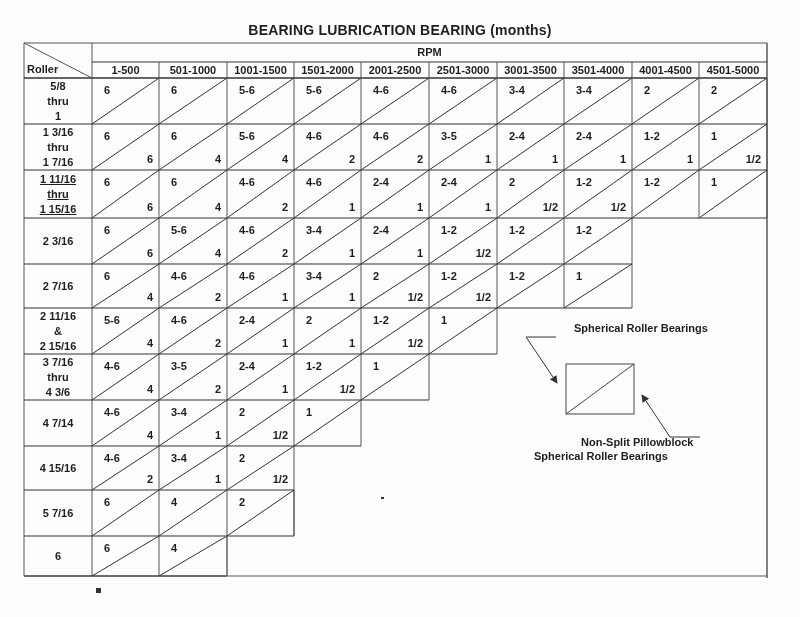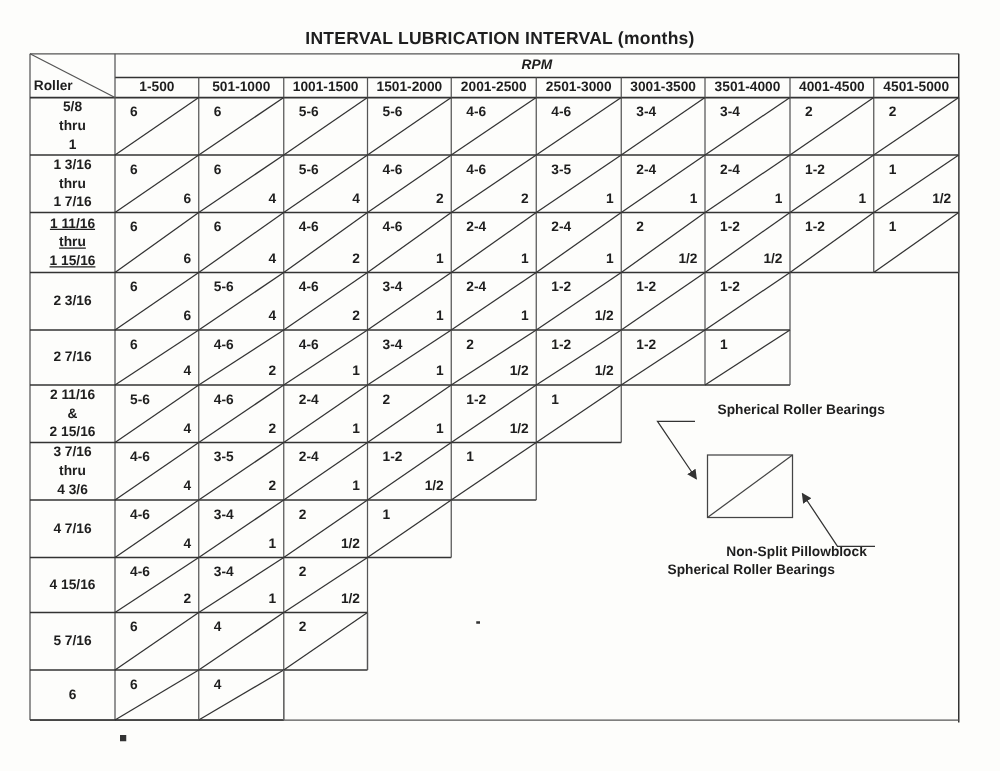--- a/index.html
+++ b/index.html
@@ -9,25 +9,25 @@
   .txt{position:absolute;font-weight:bold;font-size:11px;white-space:nowrap;}
   .hdr{position:absolute;font-weight:bold;font-size:11px;text-align:center;}
   .shaft{position:absolute;font-weight:bold;font-size:11px;text-align:center;line-height:15px;display:flex;flex-direction:column;justify-content:center;}
   svg.diag{position:absolute;left:0;top:0;pointer-events:none;}
   .legend-text{position:absolute;font-weight:bold;font-size:11px;line-height:15px;}
   .dot{position:absolute;background:#333;}
 </style>
 </head>
 <body>
 
-<div class="title">INTERVAL LUBRICATION INTERVAL (months)</div>
+<div class="title">BEARING LUBRICATION BEARING (months)</div>
 
 <div id="table">
     <div class="txt" style="left: 27px; top: 63px; font-size: 11px;">Roller</div>
-    <div class="hdr" style="left: 92px; width: 675px; top: 46px; font-style: italic;">RPM</div>
+    <div class="hdr" style="left: 92px; width: 675px; top: 46px;">RPM</div>
     <div class="hdr" style="left: 92px; width: 67px; top: 64px;">1-500</div>
     <div class="hdr" style="left: 159px; width: 68px; top: 64px;">501-1000</div>
     <div class="hdr" style="left: 227px; width: 67px; top: 64px;">1001-1500</div>
     <div class="hdr" style="left: 294px; width: 67px; top: 64px; text-align: center;">1501-2000</div>
     <div class="hdr" style="left: 361px; width: 68px; top: 64px;">2001-2500</div>
     <div class="hdr" style="left: 429px; width: 68px; top: 64px;">2501-3000</div>
     <div class="hdr" style="left: 497px; width: 67px; top: 64px;">3001-3500</div>
     <div class="hdr" style="left: 564px; width: 68px; top: 64px;">3501-4000</div>
     <div class="hdr" style="left: 632px; width: 67px; top: 64px;">4001-4500</div>
     <div class="hdr" style="left: 699px; width: 68px; top: 64px;">4501-5000</div>
@@ -170,21 +170,21 @@
     <div class="txt" style="top: 383px; right: 647px;">4</div>
     <div class="txt" style="left: 171px; top: 360px;">3-5</div>
     <div class="txt" style="top: 383px; right: 579px;">2</div>
     <div class="txt" style="left: 239px; top: 360px;">2-4</div>
     <div class="txt" style="top: 383px; right: 512px;">1</div>
     <div class="txt" style="left: 306px; top: 360px;">1-2</div>
     <div class="txt" style="top: 383px; right: 445px;">1/2</div>
     <div class="txt" style="left: 373px; top: 360px;">1</div>
     <div class="txt" style="top: 383px; right: 377px;"></div>
     <div class="shaft" style="left: 24px; width: 68px; top: 400px; height: 46px;">
-      <div>4 7/16</div>
+      <div>4 7/14</div>
     </div>
     <div class="txt" style="left: 104px; top: 406px;">4-6</div>
     <div class="txt" style="top: 429px; right: 647px;">4</div>
     <div class="txt" style="left: 171px; top: 406px;">3-4</div>
     <div class="txt" style="top: 429px; right: 579px;">1</div>
     <div class="txt" style="left: 239px; top: 406px;">2</div>
     <div class="txt" style="top: 429px; right: 512px;">1/2</div>
     <div class="txt" style="left: 306px; top: 406px;">1</div>
     <div class="txt" style="top: 429px; right: 445px;"></div>
     <div class="shaft" style="left: 24px; width: 68px; top: 446px; height: 44px;">

